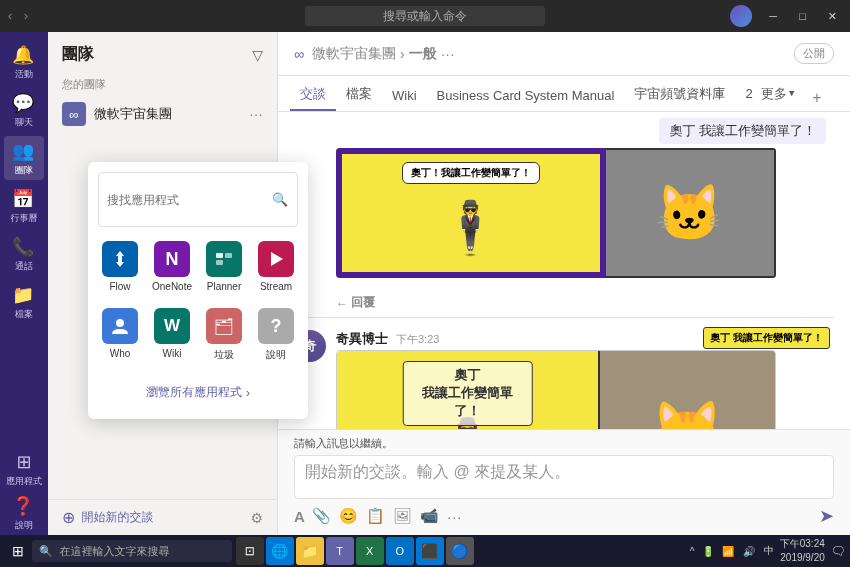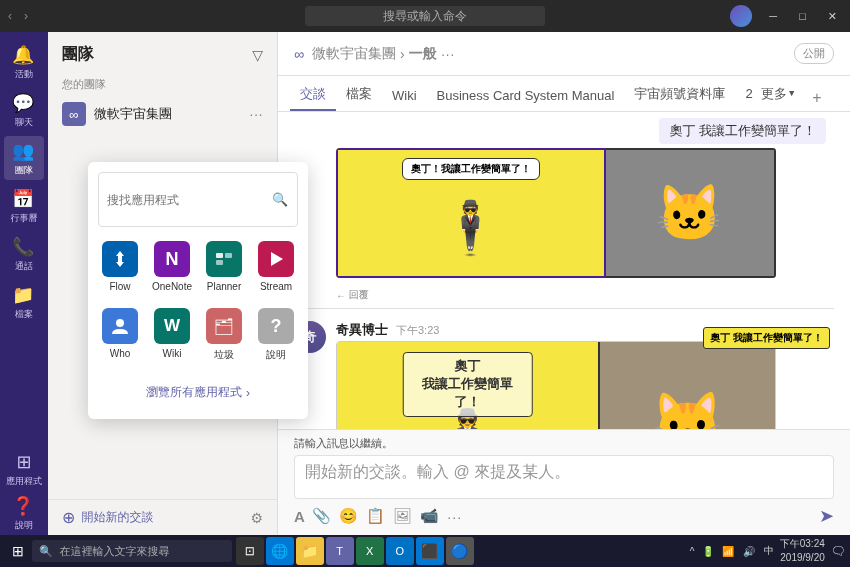--- a/index.html
+++ b/index.html
@@ -137,21 +137,21 @@
     .chat-area { flex: 1; overflow-y: auto; padding: 0; background: white; position: relative; }
 
     
     .message-group { padding: 8px 16px; display: flex; gap: 10px; }
     .avatar { width: 32px; height: 32px; border-radius: 50%; flex-shrink: 0; display: flex; align-items: center; justify-content: center; font-size: 13px; font-weight: bold; color: white; }
     .avatar-qibo { background: linear-gradient(135deg, #7b5ea7, #4a4a8a); }
     .msg-body { flex: 1; }
     .msg-header { display: flex; align-items: baseline; gap: 8px; margin-bottom: 2px; }
     .msg-name { font-size: 13px; font-weight: 600; color: #252423; }
     .msg-time { font-size: 11px; color: #999; }
-    .reply-btn { font-size: 10px; color: #888; cursor: pointer; margin-top: 4px; display: flex; align-items: center; gap: 3px; }
+    .reply-btn { font-size: 12px; color: #888; cursor: pointer; margin-top: 10px; display: flex; align-items: center; gap: 3px; font-weight: bold; }
 
     
     .msg-separator { border: none; border-top: 1px solid #e0e0e0; margin: 4px 16px; }
 
     
     .input-area {
       border-top: 1px solid #e0e0e0; background: #f9f9f9; padding: 6px 16px;
     }
     .input-label { font-size: 11px; color: #555; margin-bottom: 4px; }
     .input-box {
@@ -389,21 +389,21 @@
         <div style="display:flex; justify-content:flex-end; padding-right: 8px;">
           <div style="background:#f0eefc; border-radius:4px; padding:4px 10px; max-width:380px; font-size:13px; color:#333;">
             奧丁 我讓工作變簡單了！
           </div>
         </div>
       </div>
 
       <div style="padding: 4px 16px;">
         <div style="width:440px; height:130px; border-radius:4px; overflow:hidden; display:flex; background:#f5e642; position:relative; margin-left:42px;">
 
-          <div style="flex:1; background:#f5e642; display:flex;align-items:center;justify-content:center; position:relative; border:2px solid #4c1d95;">
+          <div style="flex:1; background:#f5e642; display:flex;align-items:center;justify-content:center; position:relative; border:6px solid #4c1d95;">
             <div style="position:absolute;top:8px;left:50%;transform:translateX(-50%);background:white;border:1.5px solid #333;border-radius:6px;padding:3px 8px;font-size:10px;font-weight:bold;white-space:nowrap;z-index:2;">奧丁！我讓工作變簡單了！</div>
             <div style="font-size:52px;padding-top:30px;">🕴</div>
           </div>
 
           <div style="width:170px; background:#888; display:flex;align-items:center;justify-content:center; border:2px solid #333; border-left:none;">
             <div style="font-size:55px;">🐱</div>
           </div>
         </div>
       </div>
 

